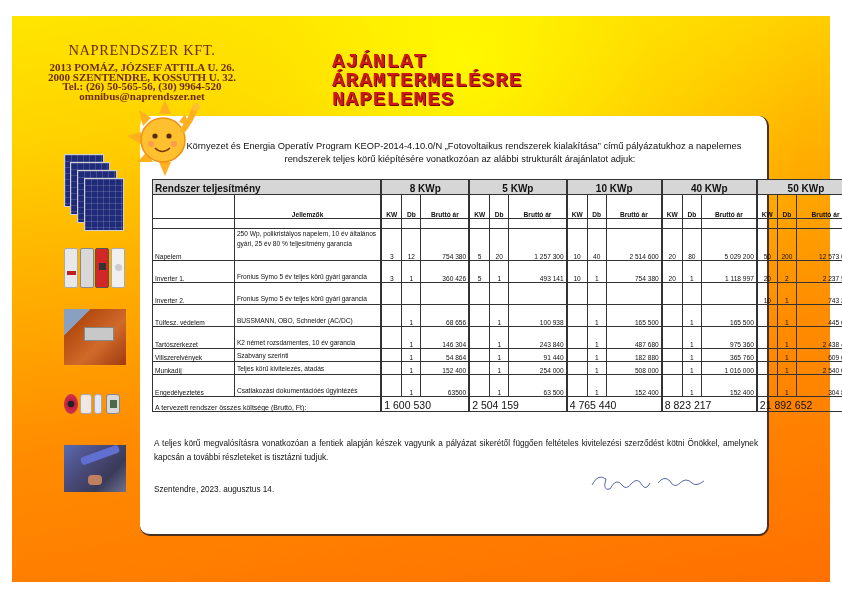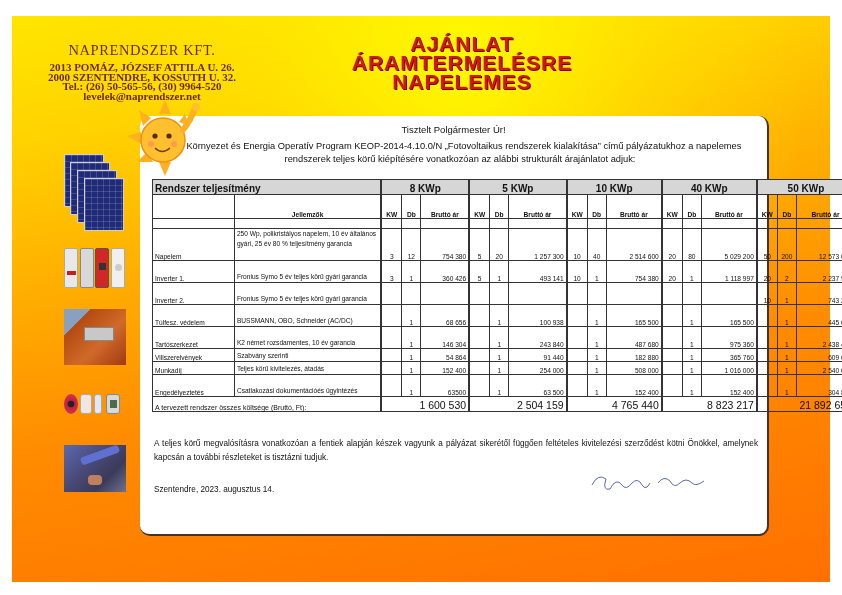--- a/index.html
+++ b/index.html
@@ -15,22 +15,22 @@
     content: ""; position: absolute; left: 0; top: 0; width: 100%; height: 100%;
     background: radial-gradient(ellipse at 55% 8%, rgba(255,255,0,0.85) 0%, rgba(255,240,0,0.4) 30%, rgba(255,230,0,0) 55%);
     pointer-events: none;
   }
 
   .company { position: absolute; left: 30px; top: 26px; width: 200px; text-align: center; color: #6b2b00; font-family: "Liberation Serif", serif; z-index: 2; }
   .company .name { font-size: 14.5px; letter-spacing: 0.6px; }
   .company .line { font-size: 11px; font-weight: bold; line-height: 9.5px; }
   .company .l1 { margin-top: 4px; }
 
-  .title { position: absolute; left: 320px; top: 18px; width: 260px; text-align: center; z-index: 2;
-    font-family: Liberation Sans, sans-serif; font-weight: bold; color: #cc1a1a; font-size: 21px; line-height: 19px;
+  .title { position: absolute; left: 320px; top: 36px; width: 260px; z-index: 2;
+    font-family: Liberation Mono, monospace; font-weight: bold; color: #cc1a1a; font-size: 21px; line-height: 19px;
     text-shadow: 1px 1px 0 #7a0000; letter-spacing: 1px; }
 
   .logo-box { position: absolute; left: 573px; top: 24px; width: 184px; height: 73px; z-index: 2;
     background: linear-gradient(90deg, #fbe27a 0%, #ffe98a 40%, #ff9a2a 100%); border: 1px solid #c8952a; overflow: hidden; }
   .logo-box .brand { position: absolute; left: 4px; top: 3px; font-size: 9px; font-weight: bold; color: #1a7a25; }
   .logo-box .brand .dot { display: inline-block; width: 7px; height: 7px; border-radius: 50%; background: #1a7a25; margin-right: 2px; vertical-align: -1px; }
   .logo-box .sunglow { position: absolute; left: 58px; top: 8px; width: 48px; height: 60px; border-radius: 50%; background: radial-gradient(circle, #ffffff 55%, #fff4c0 75%, rgba(255,240,180,0) 100%); }
   .logo-box .globe { position: absolute; left: 118px; top: 6px; width: 58px; height: 58px; border-radius: 50%;
     background: radial-gradient(circle at 40% 40%, #3a9a3a 0%, #1e6a22 45%, #0c3010 100%); }
   .logo-box .slogan { position: absolute; left: 3px; top: 34px; font-size: 8px; font-style: italic; color: #b03000; }
@@ -72,39 +72,39 @@
   .num { text-align: right; }
   .ctr { text-align: center; }
   td.label { text-align: left; }
   td.desc { text-align: left; line-height: 10px; }
   .r-napelem td { height: 32px; vertical-align: top; padding-top: 2px; }
   .r-napelem td.desc { vertical-align: top; }
   .r2 td { height: 22px; }
   .r1 td { height: 13px; }
   .total-row td { font-size: 10.5px; height: 15px; vertical-align: middle; }
   .total-row td.label { font-size: 7px; }
-  .total-row td.num { text-align: right; margin-left: 34px; }
+  .total-row td.num { text-align: left; margin-left: 34px; }
   .grp-sep { border-left: 2px solid #333 !important; }
 
   .closing { position: absolute; left: 14px; top: 321px; width: 604px; font-size: 8.2px; line-height: 14px; text-align: justify; text-align-last: left; }
   .date { position: absolute; left: 14px; top: 369px; font-size: 8.2px; }
   .signature { position: absolute; left: 448px; top: 355px; width: 120px; height: 24px; }
   .signer { position: absolute; left: 460px; top: 380px; width: 110px; text-align: center; font-size: 8.2px; line-height: 14px; }
 </style>
 </head>
 <body>
 
 <div class="poster">
 
   <div class="company">
     <div class="name">NAPRENDSZER KFT.</div>
     <div class="line l1">2013 POMÁZ, JÓZSEF ATTILA U. 26.</div>
     <div class="line">2000 SZENTENDRE, KOSSUTH U. 32.</div>
     <div class="line">Tel.: (26) 50-565-56, (30) 9964-520</div>
-    <div class="line">levelek@naprendszer.net</div>
+    <div class="line">omnibus@naprendszer.net</div>
   </div>
 
   <div class="title">
     <div>AJÁNLAT</div>
     <div>ÁRAMTERMELÉSRE</div>
     <div>NAPELEMES</div>
   </div>
 
 
   <div class="side-img panels">
@@ -159,21 +159,20 @@
   <circle cx="30" cy="38" r="2.6" fill="#5a2a00"></circle>
   <circle cx="44" cy="38" r="2.6" fill="#5a2a00"></circle>
   <circle cx="26" cy="46" r="3" fill="#ff8a60" opacity="0.7"></circle>
   <circle cx="49" cy="46" r="3" fill="#ff8a60" opacity="0.7"></circle>
   <path d="M30 50 Q37 57 45 50" stroke="#7a3a00" stroke-width="1.5" fill="none"></path>
   <path d="M58 32 Q66 22 70 10" stroke="#ffb020" stroke-width="6" fill="none" stroke-linecap="round"></path>
   <circle cx="71" cy="9" r="4" fill="#ffc030"></circle>
 </svg>
 
 <div class="content">
-  <div class="greeting">Tisztelt Polgármester Úr!</div>
   <div class="intro">a Környezet és Energia Operatív Program KEOP-2014-4.10.0/N „Fotovoltaikus rendszerek kialakítása” című pályázatukhoz a napelemes rendszerek teljes körű kiépítésére vonatkozóan az alábbi strukturált árajánlatot adjuk:</div>
 
   <table class="offer">
     <colgroup>
       <col style="width:68px">
         <col style="width:122px">
       <col style="width:17px">
         <col style="width:16px">
         <col style="width:40px">
       <col style="width:17px">

